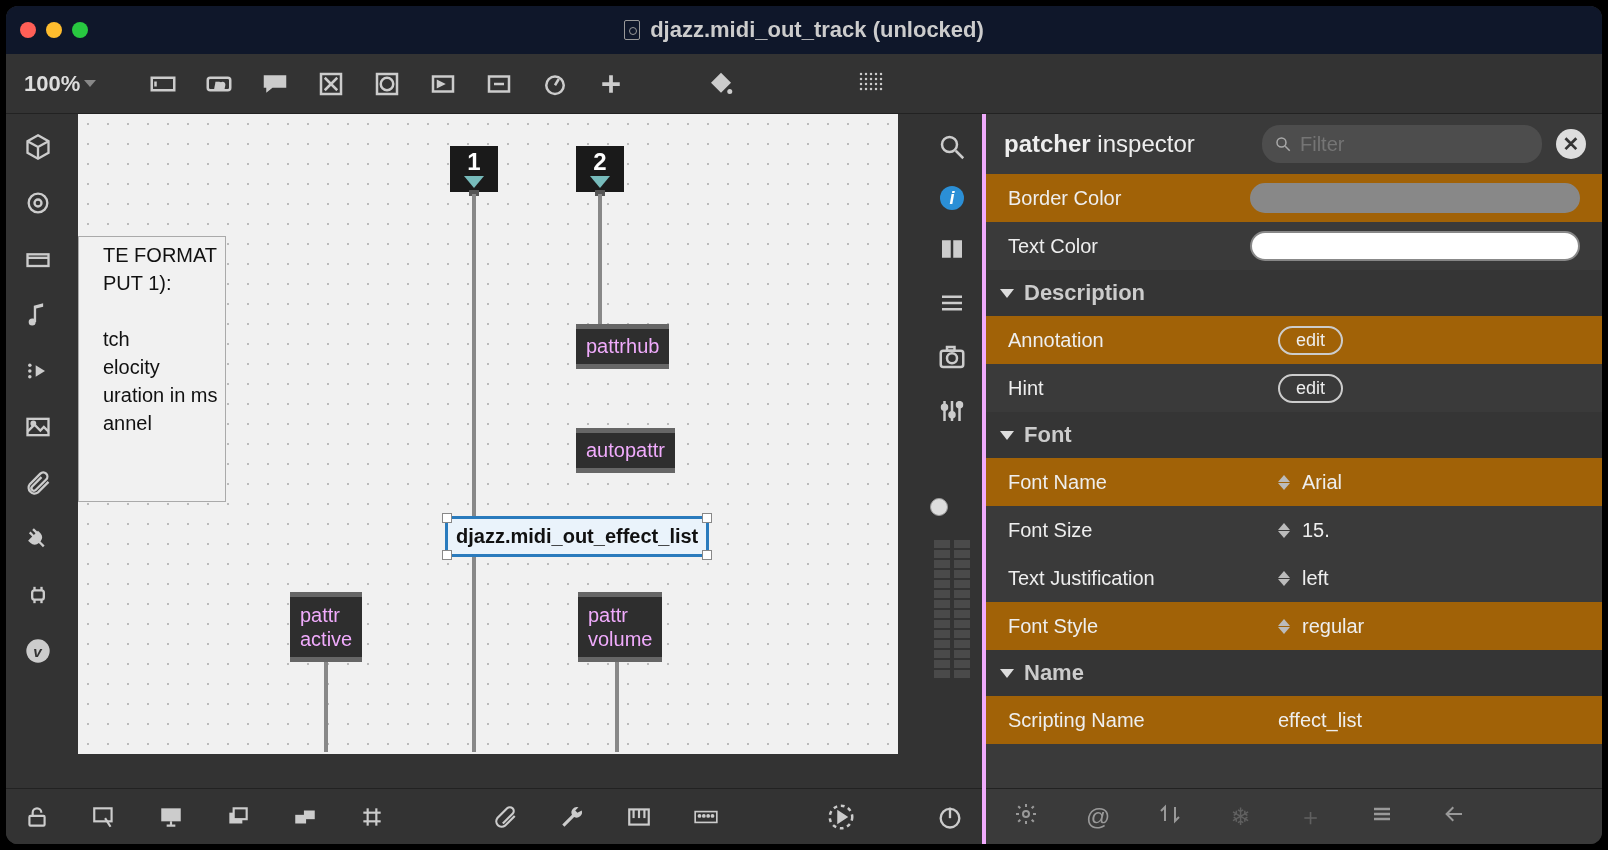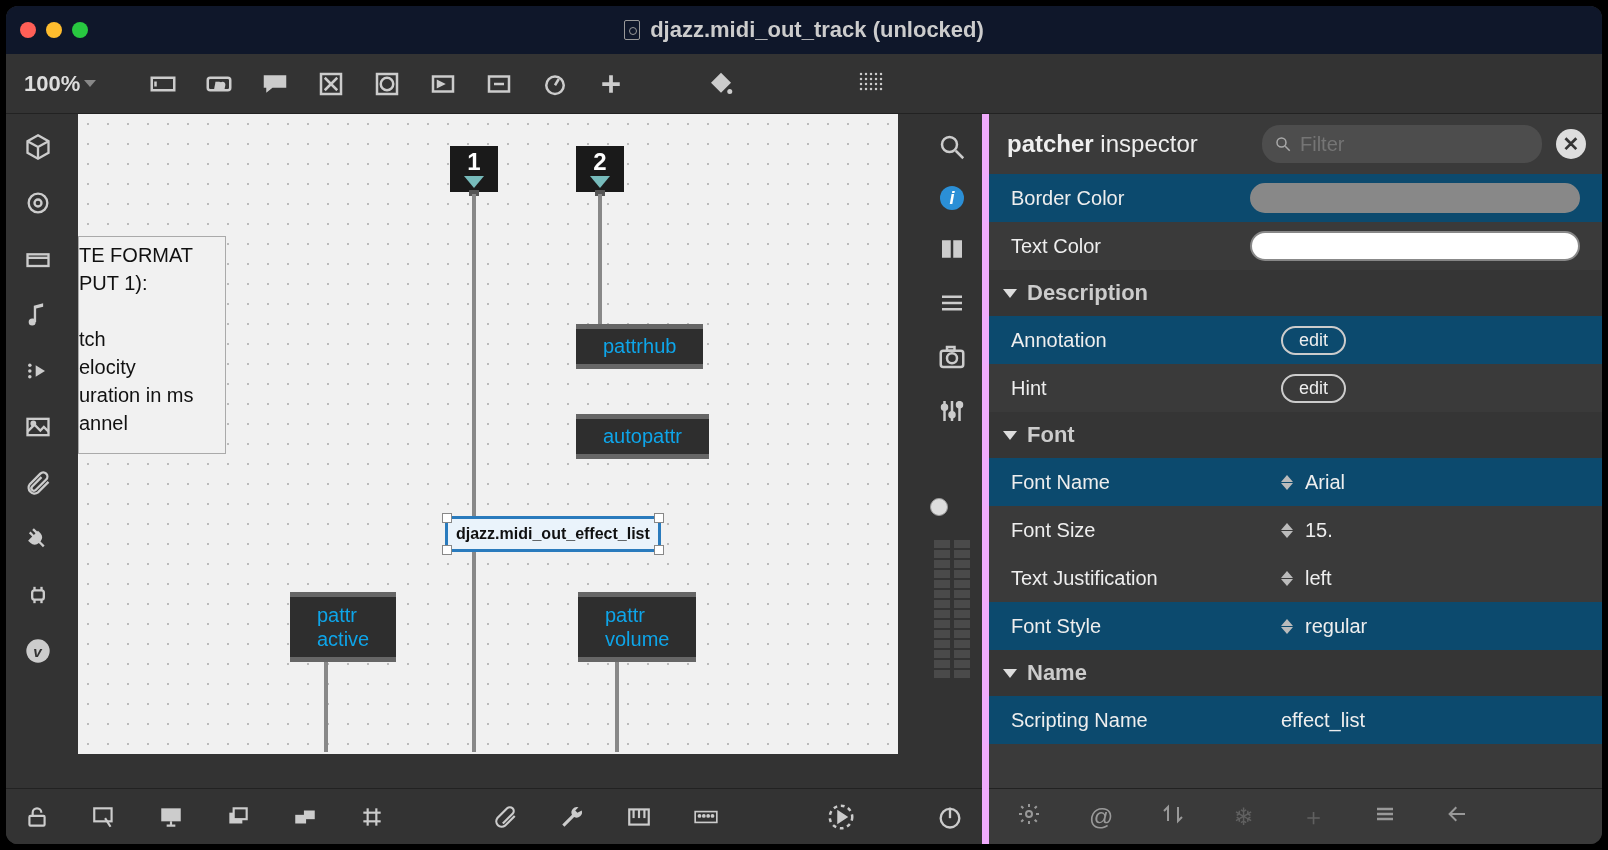--- a/index.html
+++ b/index.html
@@ -73,68 +73,68 @@
   .ico svg { width:28px; height:28px; }
 
   .canvas-wrap { flex:1; position:relative; background:#333; padding:8px 8px 0 0;}
   .canvas {
     position:absolute; left:8px; top:0; width:820px; height:640px;
     background: #f1f1f1;
     background-image: radial-gradient(#bbb 1px, transparent 1px);
     background-size: 20px 20px;
   }
   .comment-box {
-    position:absolute; left:0; top:122px; width:148px; height:218px;
+    position:absolute; left:0; top:122px; width:148px; height:266px;
     border:1px solid #aaa; background:#f1f1f1;
-    font-size:20px; color:#111; padding:4px 0; line-height:1.4;
+    font-size:20px; color:#111; padding:4px 24px; line-height:1.4;
     overflow:hidden; white-space:pre;
   }
   .inlet {
     position:absolute; width:48px; height:46px; background:#1a1a1a; color:#fff;
     display:flex; align-items:flex-start; justify-content:center; padding-top:2px;
     font-size:24px; font-weight:bold;
   }
   .inlet::after {
     content:""; position:absolute; bottom:4px; left:50%; transform:translateX(-50%);
     border-left:10px solid transparent; border-right:10px solid transparent; border-top:12px solid #7bb;
   }
   .inlet-port { position:absolute; bottom:-4px; left:50%; transform:translateX(-50%); width:10px;height:6px;background:#555; }
   .patch-cable { position:absolute; width:4px; background:#888; }
-  .obj-box { position:absolute; background:#2e2e2e; color:#0ea5e9; font-size:20px; padding:6px 27px; border-top:5px solid #666; border-bottom:5px solid #666; }
+  .obj-box { position:absolute; background:#2e2e2e; color:#f0abfc; font-size:20px; padding:6px 10px; border-top:5px solid #666; border-bottom:5px solid #666; }
   .selected-obj {
     position:absolute; background:#eaf3fb; border:3px solid #2a7bbd; color:#111;
-    font-size:16px; font-weight:600; padding:6px 8px;
+    font-size:20px; font-weight:600; padding:6px 8px;
   }
   .sel-handle { position:absolute; width:10px; height:10px; background:#fff; border:1px solid #888; }
 
   .right-rail {
     width: 60px; background:#333; display:flex; flex-direction:column; align-items:center; padding-top:18px; gap:24px;
   }
   .right-rail .rico { width:30px;height:30px;color:#ccc;display:flex;align-items:center;justify-content:center;}
   .rico.info { width:24px;height:24px;border-radius:50%;background:#2b8fd6;color:#fff;font-style:italic;font-weight:bold;font-size:18px;display:flex;align-items:center;justify-content:center;}
   .meters { margin-top:8px; width:36px; height:220px; display:flex; gap:4px; align-items:flex-end; position:relative;}
   .meter-col { width:16px; display:flex; flex-direction:column-reverse; gap:2px;}
   .meter-seg { width:16px; height:8px; background:#4a4a4a;}
   .gain-knob { position:absolute; top:40px; left:-4px; width:18px;height:18px;border-radius:50%;background:#ddd; border:1px solid #999;}
 
   .inspector {
-    width: 620px; background:#3a3a3a; display:flex; flex-direction:column; border-left:7px solid #f0abfc;
+    width: 620px; background:#3a3a3a; display:flex; flex-direction:column; border-left:4px solid #f0abfc;
   }
   .insp-head { display:flex; align-items:center; padding:10px 16px 10px 18px; gap:14px; height:60px;}
   .insp-title { font-size:24px; color:#eee; flex:1;}
   .insp-title b { font-weight:700; }
   .filter-box { display:flex; align-items:center; background:#4d4d4d; border-radius:18px; height:38px; width:280px; padding:0 12px; gap:8px;}
   .filter-box input { background:transparent; border:none; outline:none; color:#aaa; font-size:20px; width:100%; }
   .close-insp { width:30px; height:30px; border-radius:50%; background:#ddd; color:#333; display:flex;align-items:center;justify-content:center;font-size:20px;font-weight:bold;}
   .insp-tabs { display:flex; padding:6px 28px 14px; gap:60px; font-size:21px; border-bottom:1px solid #222;}
   .insp-tabs .tab { color:#ddd; font-weight:600; }
   .insp-tabs .tab.all { color:#4ea4e6; display:flex; align-items:center; gap:4px;}
   .insp-body { flex:1; overflow:auto; }
   .prop-row { display:flex; align-items:center; height:48px; padding:0 22px; font-size:20px; color:#eee;}
-  .prop-row.alt { background:#0c4a6e;justify-content:flex-end; }
+  .prop-row.alt { background:#a16207;justify-content:flex-end; }
   .prop-row .label { width:270px; }
   .prop-row .val { flex:1; display:flex; align-items:center; gap:6px;}
   .color-swatch { width:330px; height:30px; border-radius:16px; border:2px solid #888;}
   .edit-pill { border:2px solid #ccc; border-radius:16px; padding:2px 16px; font-size:18px; }
   .section-row { display:flex; align-items:center; height:46px; padding:0 14px; gap:10px; font-size:22px; font-weight:700; background:#353535;}
   .section-row .tri { width:0;height:0;border-left:7px solid transparent;border-right:7px solid transparent;border-top:9px solid #ddd;}
   .updn { display:flex; flex-direction:column; gap:1px; margin-right:6px;}
   .updn .u { width:0;height:0;border-left:6px solid transparent;border-right:6px solid transparent;border-bottom:7px solid #bbb;}
   .updn .d { width:0;height:0;border-left:6px solid transparent;border-right:6px solid transparent;border-top:7px solid #bbb;}
 
@@ -349,21 +349,21 @@
             <span>2</span>
             <div class="inlet-port"></div>
           </div>
 
         <div class="patch-cable" style="left:394px; top:80px; height:558px;"></div>
         <div class="patch-cable" style="left:520px; top:80px; height:130px;"></div>
         <div class="patch-cable" style="left:246px; top:538px; height:100px;"></div>
         <div class="patch-cable" style="left:537px; top:538px; height:100px;"></div>
 
         <div class="obj-box" style="left:498px; top:210px;"><span>pattrhub</span></div>
-        <div class="obj-box" style="left:498px; top:300px;"><span>autopattr</span></div>
+        <div class="obj-box" style="left:498px; top:314px;"><span>autopattr</span></div>
 
         <div class="selected-obj" style="left:367px; top:402px;">
           <span>djazz.midi_out_effect_list</span>
           <div class="sel-handle" style="left:-6px; top:-6px;"></div>
           <div class="sel-handle" style="right:-6px; top:-6px;"></div>
           <div class="sel-handle" style="left:-6px; bottom:-6px;"></div>
           <div class="sel-handle" style="right:-6px; bottom:-6px;"></div>
         </div>
 
         <div class="obj-box" style="left:212px; top:478px; white-space:pre; line-height:1.2;"><span>pattr

